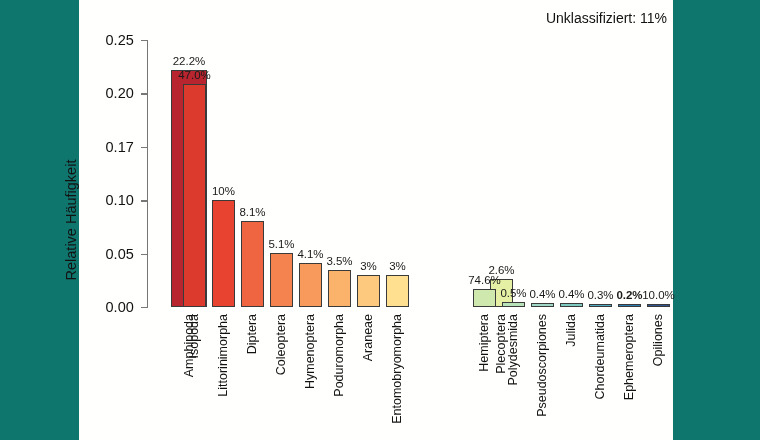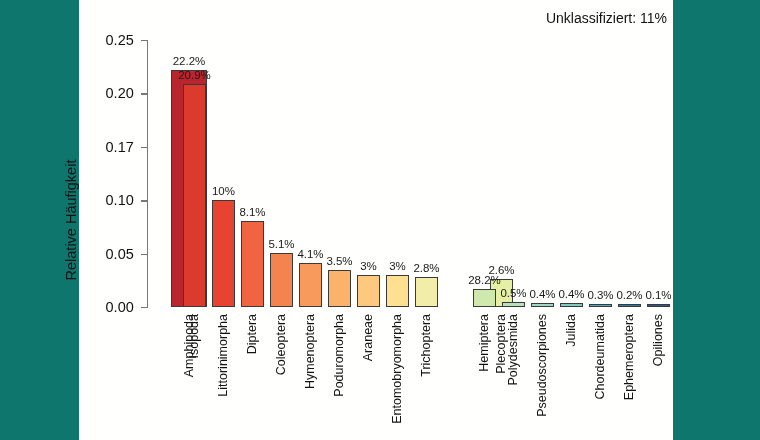--- a/index.html
+++ b/index.html
@@ -169,21 +169,21 @@
 
     <div id="plot-area">
       <div id="bars">
           <div class="bar-slot" style="left: 20px; width: 36px;">
             <div class="bar" style="height: 237.1px; background: rgb(184, 37, 47); border-color: rgb(58, 58, 58);"></div>
             <div class="bar-value" style="bottom: 240.1px;">22.2%</div>
             <div class="x-tick-label">Amphipoda</div>
           </div>
           <div class="bar-slot" style="left: 31.9px; width: 23.2px;">
             <div class="bar" style="height: 223.21px; background: rgb(221, 58, 46); border-color: rgb(58, 58, 58);"></div>
-            <div class="bar-value" style="bottom: 226.21px;">20.9%</div>
+            <div class="bar-value" style="bottom: 226.21px;">47.0%</div>
             <div class="x-tick-label">Isopoda</div>
           </div>
           <div class="bar-slot" style="left: 60.9px; width: 23.2px;">
             <div class="bar" style="height: 106.8px; background: rgb(232, 67, 49); border-color: rgb(58, 58, 58);"></div>
             <div class="bar-value" style="bottom: 109.8px;">10%</div>
             <div class="x-tick-label">Littorinimorpha</div>
           </div>
           <div class="bar-slot" style="left: 89.9px; width: 23.2px;">
             <div class="bar" style="height: 86.51px; background: rgb(239, 100, 65); border-color: rgb(58, 58, 58);"></div>
             <div class="bar-value" style="bottom: 89.51px;">8.1%</div>
@@ -207,33 +207,28 @@
           <div class="bar-slot" style="left: 205.9px; width: 23.2px;">
             <div class="bar" style="height: 32.04px; background: rgb(253, 201, 126); border-color: rgb(58, 58, 58);"></div>
             <div class="bar-value" style="bottom: 35.04px;">3%</div>
             <div class="x-tick-label">Araneae</div>
           </div>
           <div class="bar-slot" style="left: 234.9px; width: 23.2px;">
             <div class="bar" style="height: 32.04px; background: rgb(254, 224, 144); border-color: rgb(58, 58, 58);"></div>
             <div class="bar-value" style="bottom: 35.04px;">3%</div>
             <div class="x-tick-label">Entomobryomorpha</div>
           </div>
-          <div class="bar-slot" style="left: 263.9px; width: 23.2px;">
-            <div class="bar" style="height: 29.9px; background: rgb(243, 237, 170); border-color: rgb(58, 58, 58);"></div>
-            <div class="bar-value" style="bottom: 32.9px;">2.8%</div>
-            <div class="x-tick-label">Trichoptera</div>
-          </div>
           <div class="bar-slot" style="left: 292.9px; width: 23.2px; margin-left: 46px;">
             <div class="bar" style="height: 27.77px; background: rgb(229, 240, 164); border-color: rgb(58, 58, 58);"></div>
             <div class="bar-value" style="bottom: 30.77px;">2.6%</div>
             <div class="x-tick-label">Plecoptera</div>
           </div>
           <div class="bar-slot" style="left: 321.9px; width: 23.2px;">
             <div class="bar" style="height: 18.16px; background: rgb(207, 232, 173); border-color: rgb(58, 58, 58);"></div>
-            <div class="bar-value" style="bottom: 21.16px;">28.2%</div>
+            <div class="bar-value" style="bottom: 21.16px;">74.6%</div>
             <div class="x-tick-label">Hemiptera</div>
           </div>
           <div class="bar-slot" style="left: 350.9px; width: 23.2px;">
             <div class="bar" style="height: 5.34px; background: rgb(184, 227, 186); border-color: rgb(58, 58, 58);"></div>
             <div class="bar-value" style="bottom: 8.34px;">0.5%</div>
             <div class="x-tick-label">Polydesmida</div>
           </div>
           <div class="bar-slot" style="left: 379.9px; width: 23.2px;">
             <div class="bar" style="height: 4.27px; background: rgb(158, 215, 197); border-color: rgb(58, 58, 58);"></div>
             <div class="bar-value" style="bottom: 7.27px;">0.4%</div>
@@ -244,25 +239,25 @@
             <div class="bar-value" style="bottom: 7.27px;">0.4%</div>
             <div class="x-tick-label">Julida</div>
           </div>
           <div class="bar-slot" style="left: 437.9px; width: 23.2px;">
             <div class="bar" style="height: 3.2px; background: rgb(78, 168, 191); border-color: rgb(58, 58, 58);"></div>
             <div class="bar-value" style="bottom: 6.2px;">0.3%</div>
             <div class="x-tick-label">Chordeumatida</div>
           </div>
           <div class="bar-slot" style="left: 466.9px; width: 23.2px;">
             <div class="bar" style="height: 2.6px; background: rgb(43, 123, 176); border-color: rgb(58, 58, 58);"></div>
-            <div class="bar-value" style="bottom: 5.6px;">0.2%</div>
+            <div class="bar-value" style="bottom: 5.6px; font-weight: bold;">0.2%</div>
             <div class="x-tick-label">Ephemeroptera</div>
           </div>
           <div class="bar-slot" style="left: 495.9px; width: 23.2px;">
             <div class="bar" style="height: 2.6px; background: rgb(48, 83, 143); border-color: rgb(58, 58, 58);"></div>
-            <div class="bar-value" style="bottom: 5.6px;">0.1%</div>
+            <div class="bar-value" style="bottom: 5.6px;">10.0%</div>
             <div class="x-tick-label">Opiliones</div>
           </div>
         </div>
     </div>
 
   </div>
 </div>
 
 </body></html>

